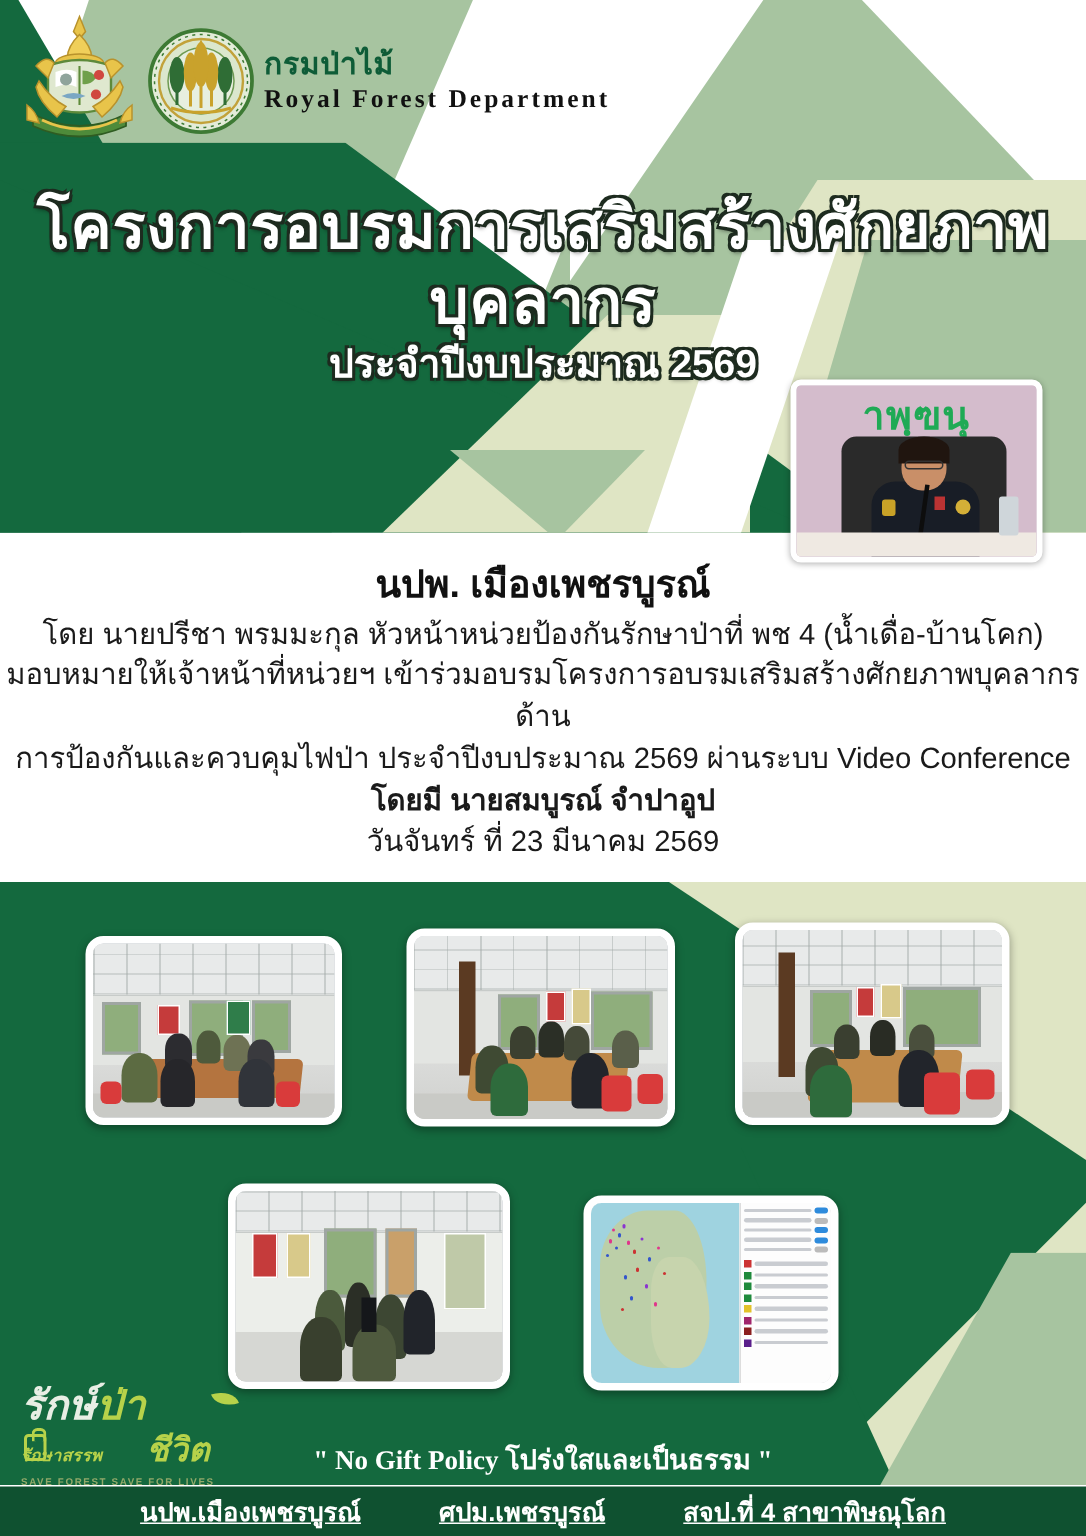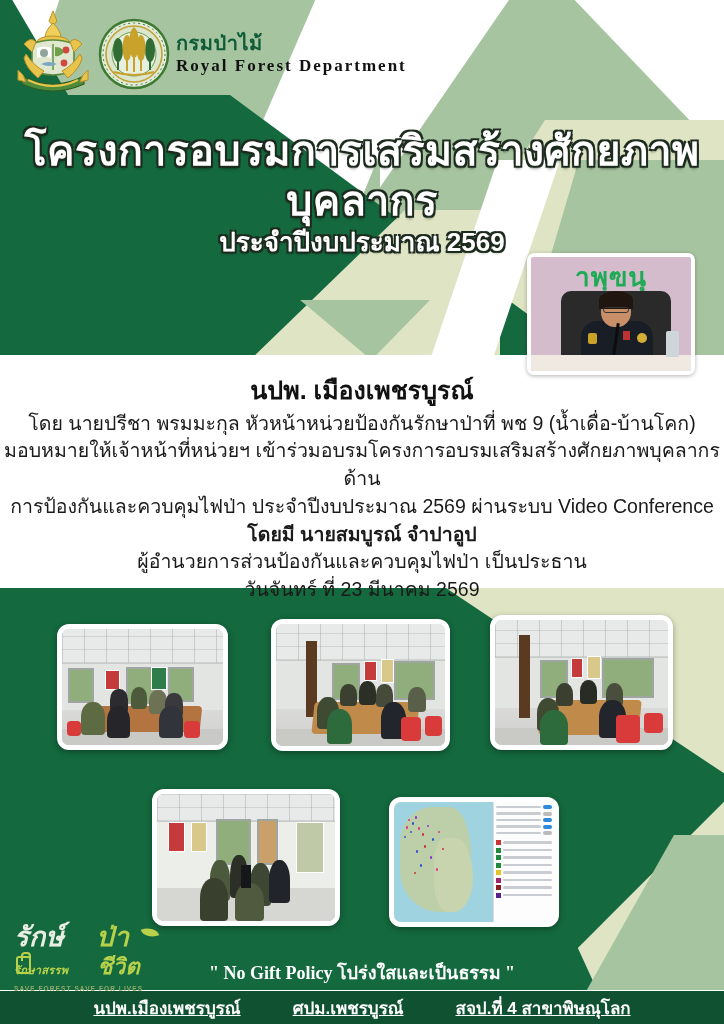--- a/index.html
+++ b/index.html
@@ -254,21 +254,21 @@
 
   
   .footer-logo{
     position:absolute; left:14px; top:925px; width:170px; height:62px; z-index:20;
   }
   .fl-l1{
     font-size:27px; font-weight:bold; line-height:0.95; letter-spacing:0.5px;
     font-style:italic;
   }
   .fl-rak{ color:#e8eee4; }
-  .fl-pa{ color:#b7d24a;margin-left:32px; }
+  .fl-pa{ color:#b7d24a; }
   .fl-chiwit{ color:#b7d24a;margin-left:26px; }
   .fl-sub{
     font-size:11px; font-weight:bold; color:#b7d24a; letter-spacing:0.3px;
     margin-top:-2px; font-style:italic;
   }
   .fl-en{
     font-size:6.5px; font-weight:bold; color:#93a96a; letter-spacing:1.1px; margin-top:1px;
   }
   .fl-lock{
     position:absolute; left:2px; top:31px; width:15px; height:18px;
@@ -384,25 +384,24 @@
       <div class="sp-badge-r"></div>
       <div class="sp-flag"></div>
       <div class="sp-mic"></div>
       <div class="sp-desk"></div>
       <div class="sp-bottle"></div>
     </div>
   </div>
 
   <div class="body-text">
     <div class="bt-head">นปพ. เมืองเพชรบูรณ์</div>
-    <div class="bt-line">โดย นายปรีชา พรมมะกุล หัวหน้าหน่วยป้องกันรักษาป่าที่ พช 9 (น้ำเดื่อ-บ้านโคก)</div>
+    <div class="bt-line">โดย นายปรีชา พรมมะกุล หัวหน้าหน่วยป้องกันรักษาป่าที่ พช 4 (น้ำเดื่อ-บ้านโคก)</div>
     <div class="bt-line">มอบหมายให้เจ้าหน้าที่หน่วยฯ เข้าร่วมอบรมโครงการอบรมเสริมสร้างศักยภาพบุคลากรด้าน</div>
     <div class="bt-line">การป้องกันและควบคุมไฟป่า  ประจำปีงบประมาณ 2569  ผ่านระบบ Video Conference</div>
     <div class="bt-line bt-strong">โดยมี นายสมบูรณ์  จำปาอูป</div>
-    <div class="bt-line">ผู้อำนวยการส่วนป้องกันและควบคุมไฟป่า เป็นประธาน</div>
     <div class="bt-line">วันจันทร์ ที่ 23 มีนาคม 2569</div>
   </div>
 
   <div class="photo-section">
     <div class="ps-shape ps-pale-1"></div>
     <div class="ps-shape ps-pale-2"></div>
     <div class="ps-shape ps-dark-wedge"></div>
     <div class="ps-shape ps-sage"></div>
   </div>
 

